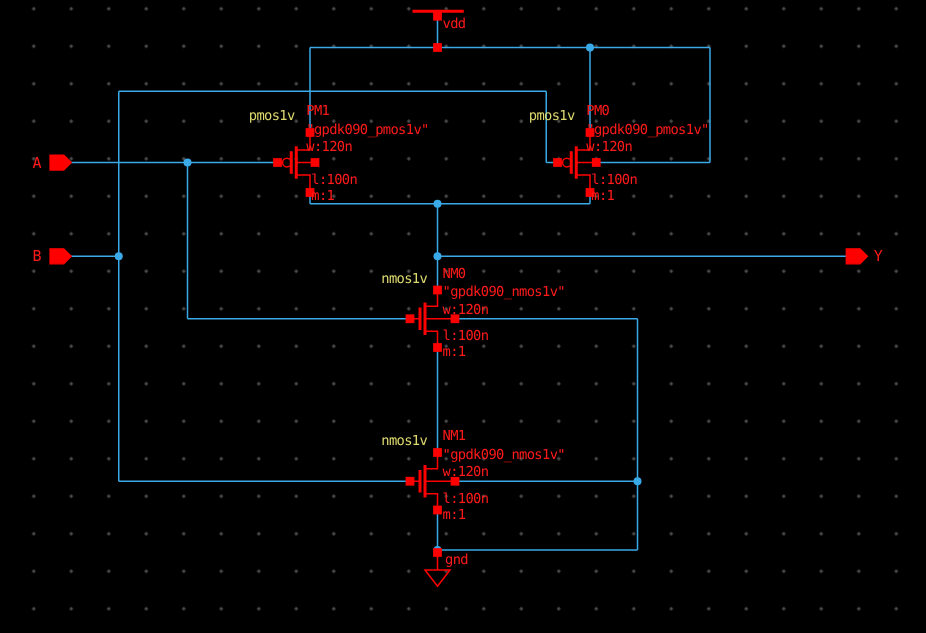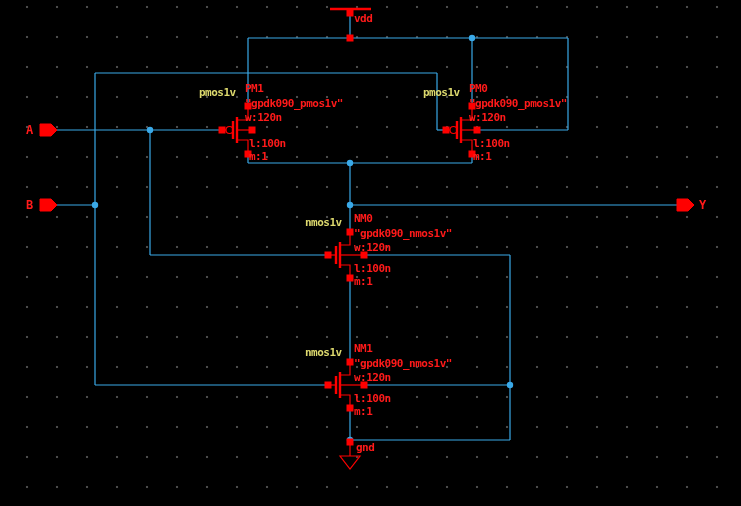--- a/index.html
+++ b/index.html
@@ -4,21 +4,20 @@
 <style>
   html,body{margin:0;padding:0;background:#000;}
   .canvas{
     position:relative;
     width:741px;height:506px;
     background-color:var(--bg,#000);
     background-image:radial-gradient(circle, var(--grid,#4b4b4b) 1px, transparent 1.6px);
     background-size:30px 30px;
     background-position:12px 22px;
     overflow:hidden;
-    font-weight:bold;
   }
   svg{position:absolute;left:0;top:0;}
   .wire{stroke:var(--wire,#3aa9e8);stroke-width:1.2;fill:none;}
   .dot{fill:var(--wire,#3aa9e8);stroke:none;}
   .device-stroke{stroke:var(--device,#ff0000);fill:none;stroke-width:1.2;}
   .device-thick{stroke:var(--device,#ff0000);fill:none;stroke-width:2.4;}
   .pinsq{fill:var(--device,#ff0000);stroke:none;}
   .pinshape{fill:var(--device,#ff0000);stroke:var(--device,#ff0000);}
   text{font-family:"DejaVu Sans Mono","Liberation Mono",monospace;font-size:11px;letter-spacing:-0.5px;}
   .t-label{fill:var(--label,#ff1a1a);}

